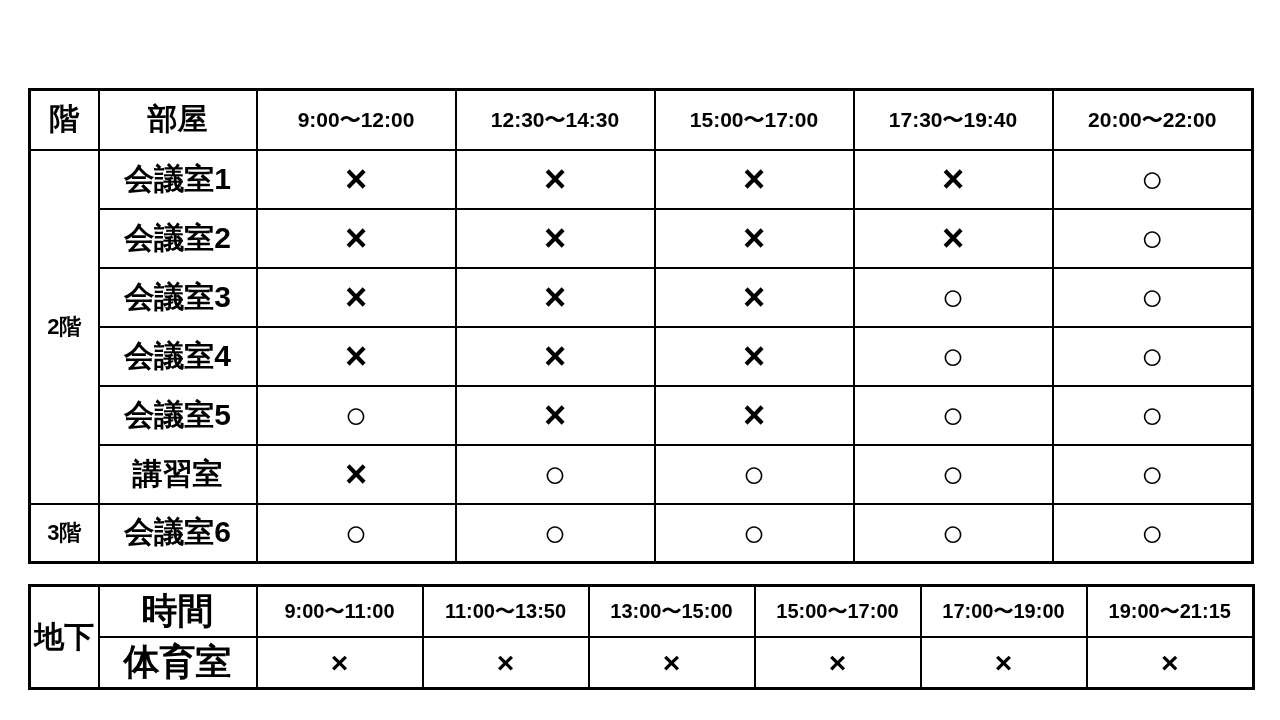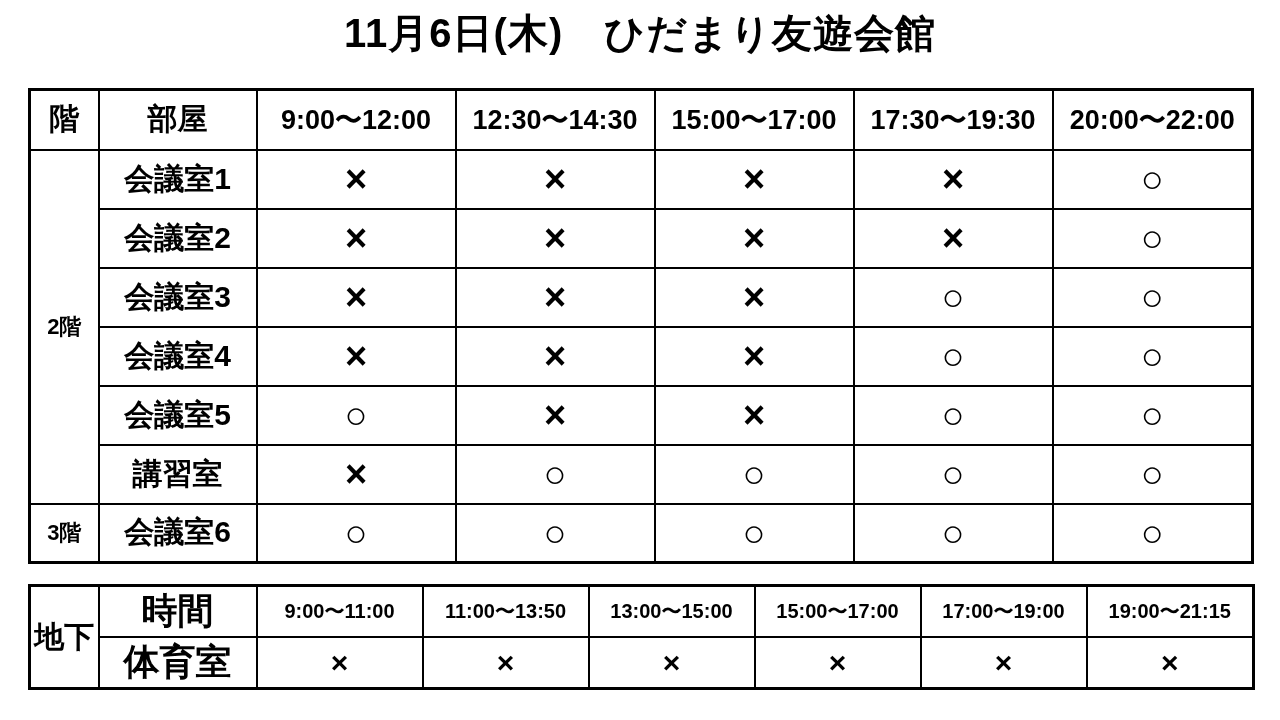--- a/index.html
+++ b/index.html
@@ -37,21 +37,21 @@
     white-space: nowrap;
   }
 
   
   .main-table {
     position: absolute;
     left: 28px; top: 88px;
     width: 1224px;
     border: 3px solid #000000;
   }
-  .main-table th.hdr { height: 60px; font-size: 27px; }
+  .main-table th.hdr { height: 60px; font-size: 21px; }
   .main-table th.hdr-floor, .main-table th.hdr-room { font-size: 30px; }
   .main-table td { height: 59px; margin-left: 14px; }
   .main-table td.floor { font-size: 22px; }
   .main-table td.room  { font-size: 30px; }
   .main-table td.mark  { font-size: 38px; font-weight: bold; line-height: 1; }
 
   
   .sub-table {
     position: absolute;
     left: 28px; top: 584px;
@@ -62,40 +62,39 @@
   .sub-table td.floor { font-size: 30px; }
   .sub-table td.rowlabel { font-size: 36px; }
   .sub-table td.slot { font-size: 20px; }
   .sub-table td.mark { font-size: 30px; font-weight: bold; line-height: 1; }
 </style>
 </head>
 <body>
 
 <div class="page">
 
-  <div class="title">11月6日(木)　ひだまり友遊会館</div>
 
   <table class="main-table">
     <colgroup>
       <col style="width:69px">
       <col style="width:158px">
       <col style="width:199px">
         <col style="width:199px">
         <col style="width:199px">
         <col style="width:199px">
         <col style="width:200px">
     </colgroup>
     <tbody>
       <tr>
         <th class="hdr hdr-floor">階</th>
         <th class="hdr hdr-room">部屋</th>
         <th class="hdr">9:00〜12:00</th>
         <th class="hdr">12:30〜14:30</th>
         <th class="hdr">15:00〜17:00</th>
-        <th class="hdr">17:30〜19:30</th>
+        <th class="hdr">17:30〜19:40</th>
         <th class="hdr">20:00〜22:00</th>
       </tr>
       <tr>
         <td class="floor" rowspan="6">2階</td>
         <td class="room">会議室1</td>
         <td class="mark">×</td>
         <td class="mark">×</td>
         <td class="mark">×</td>
         <td class="mark">×</td>
         <td class="mark">○</td>

